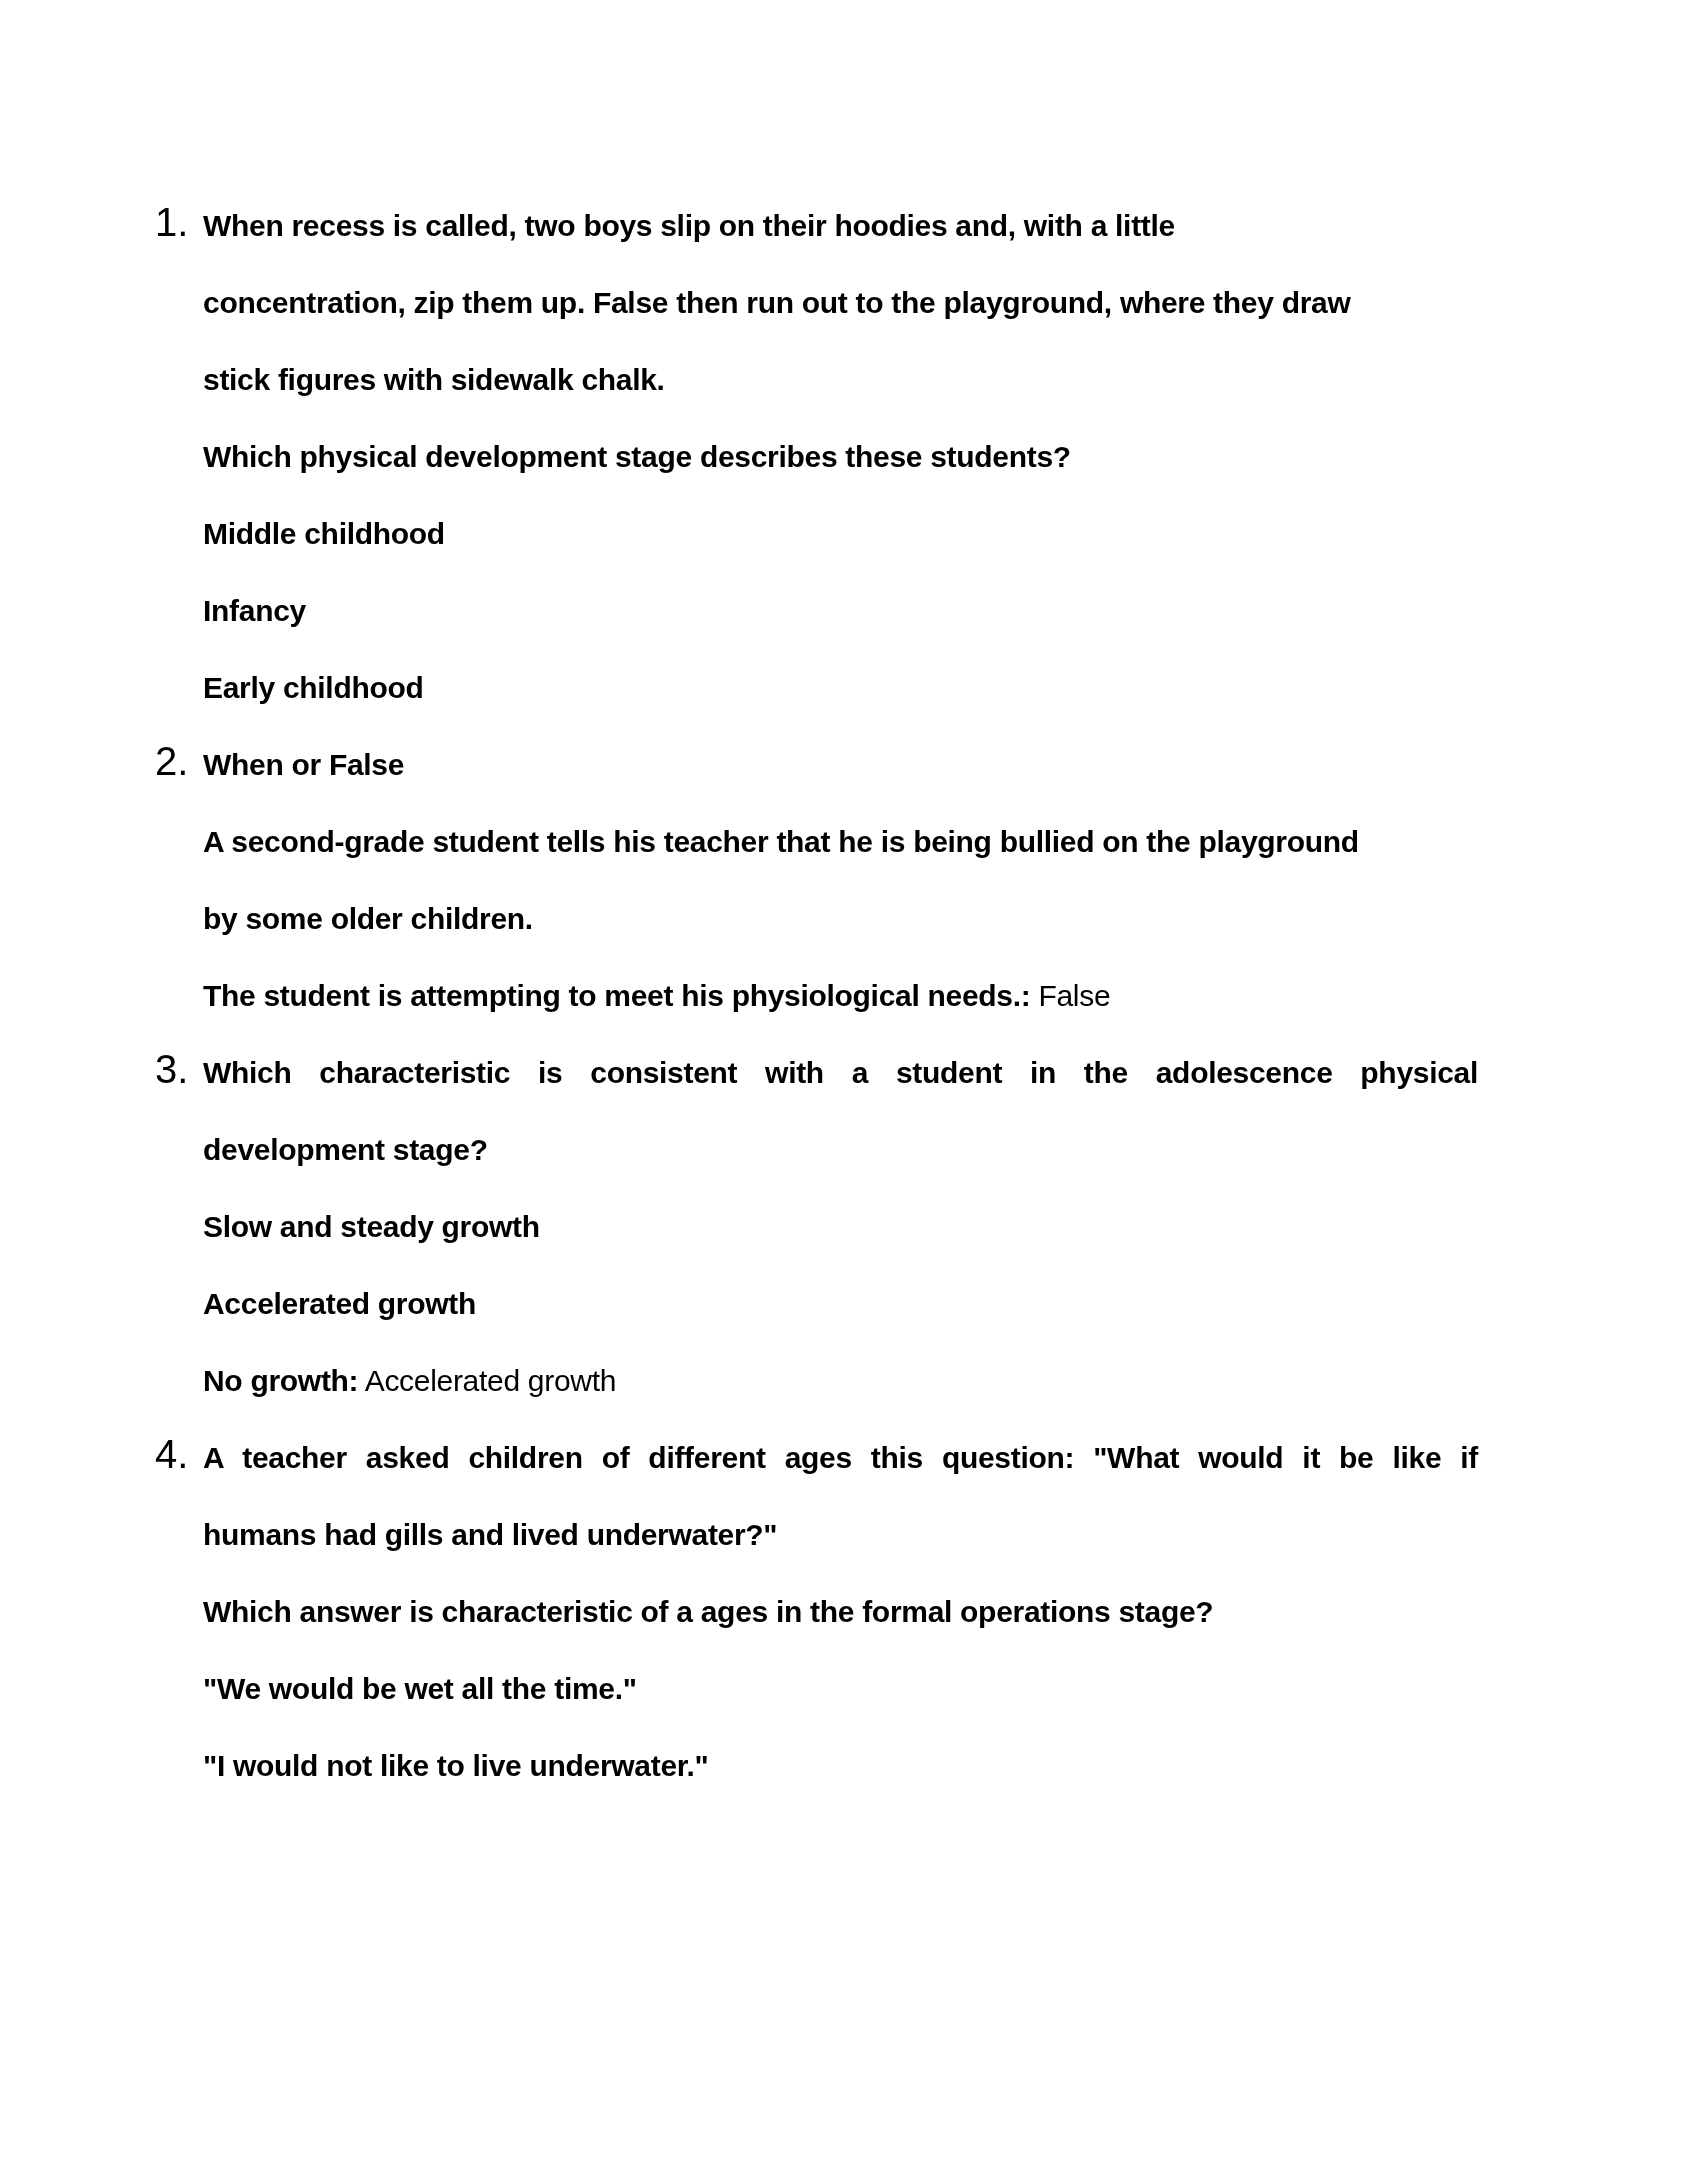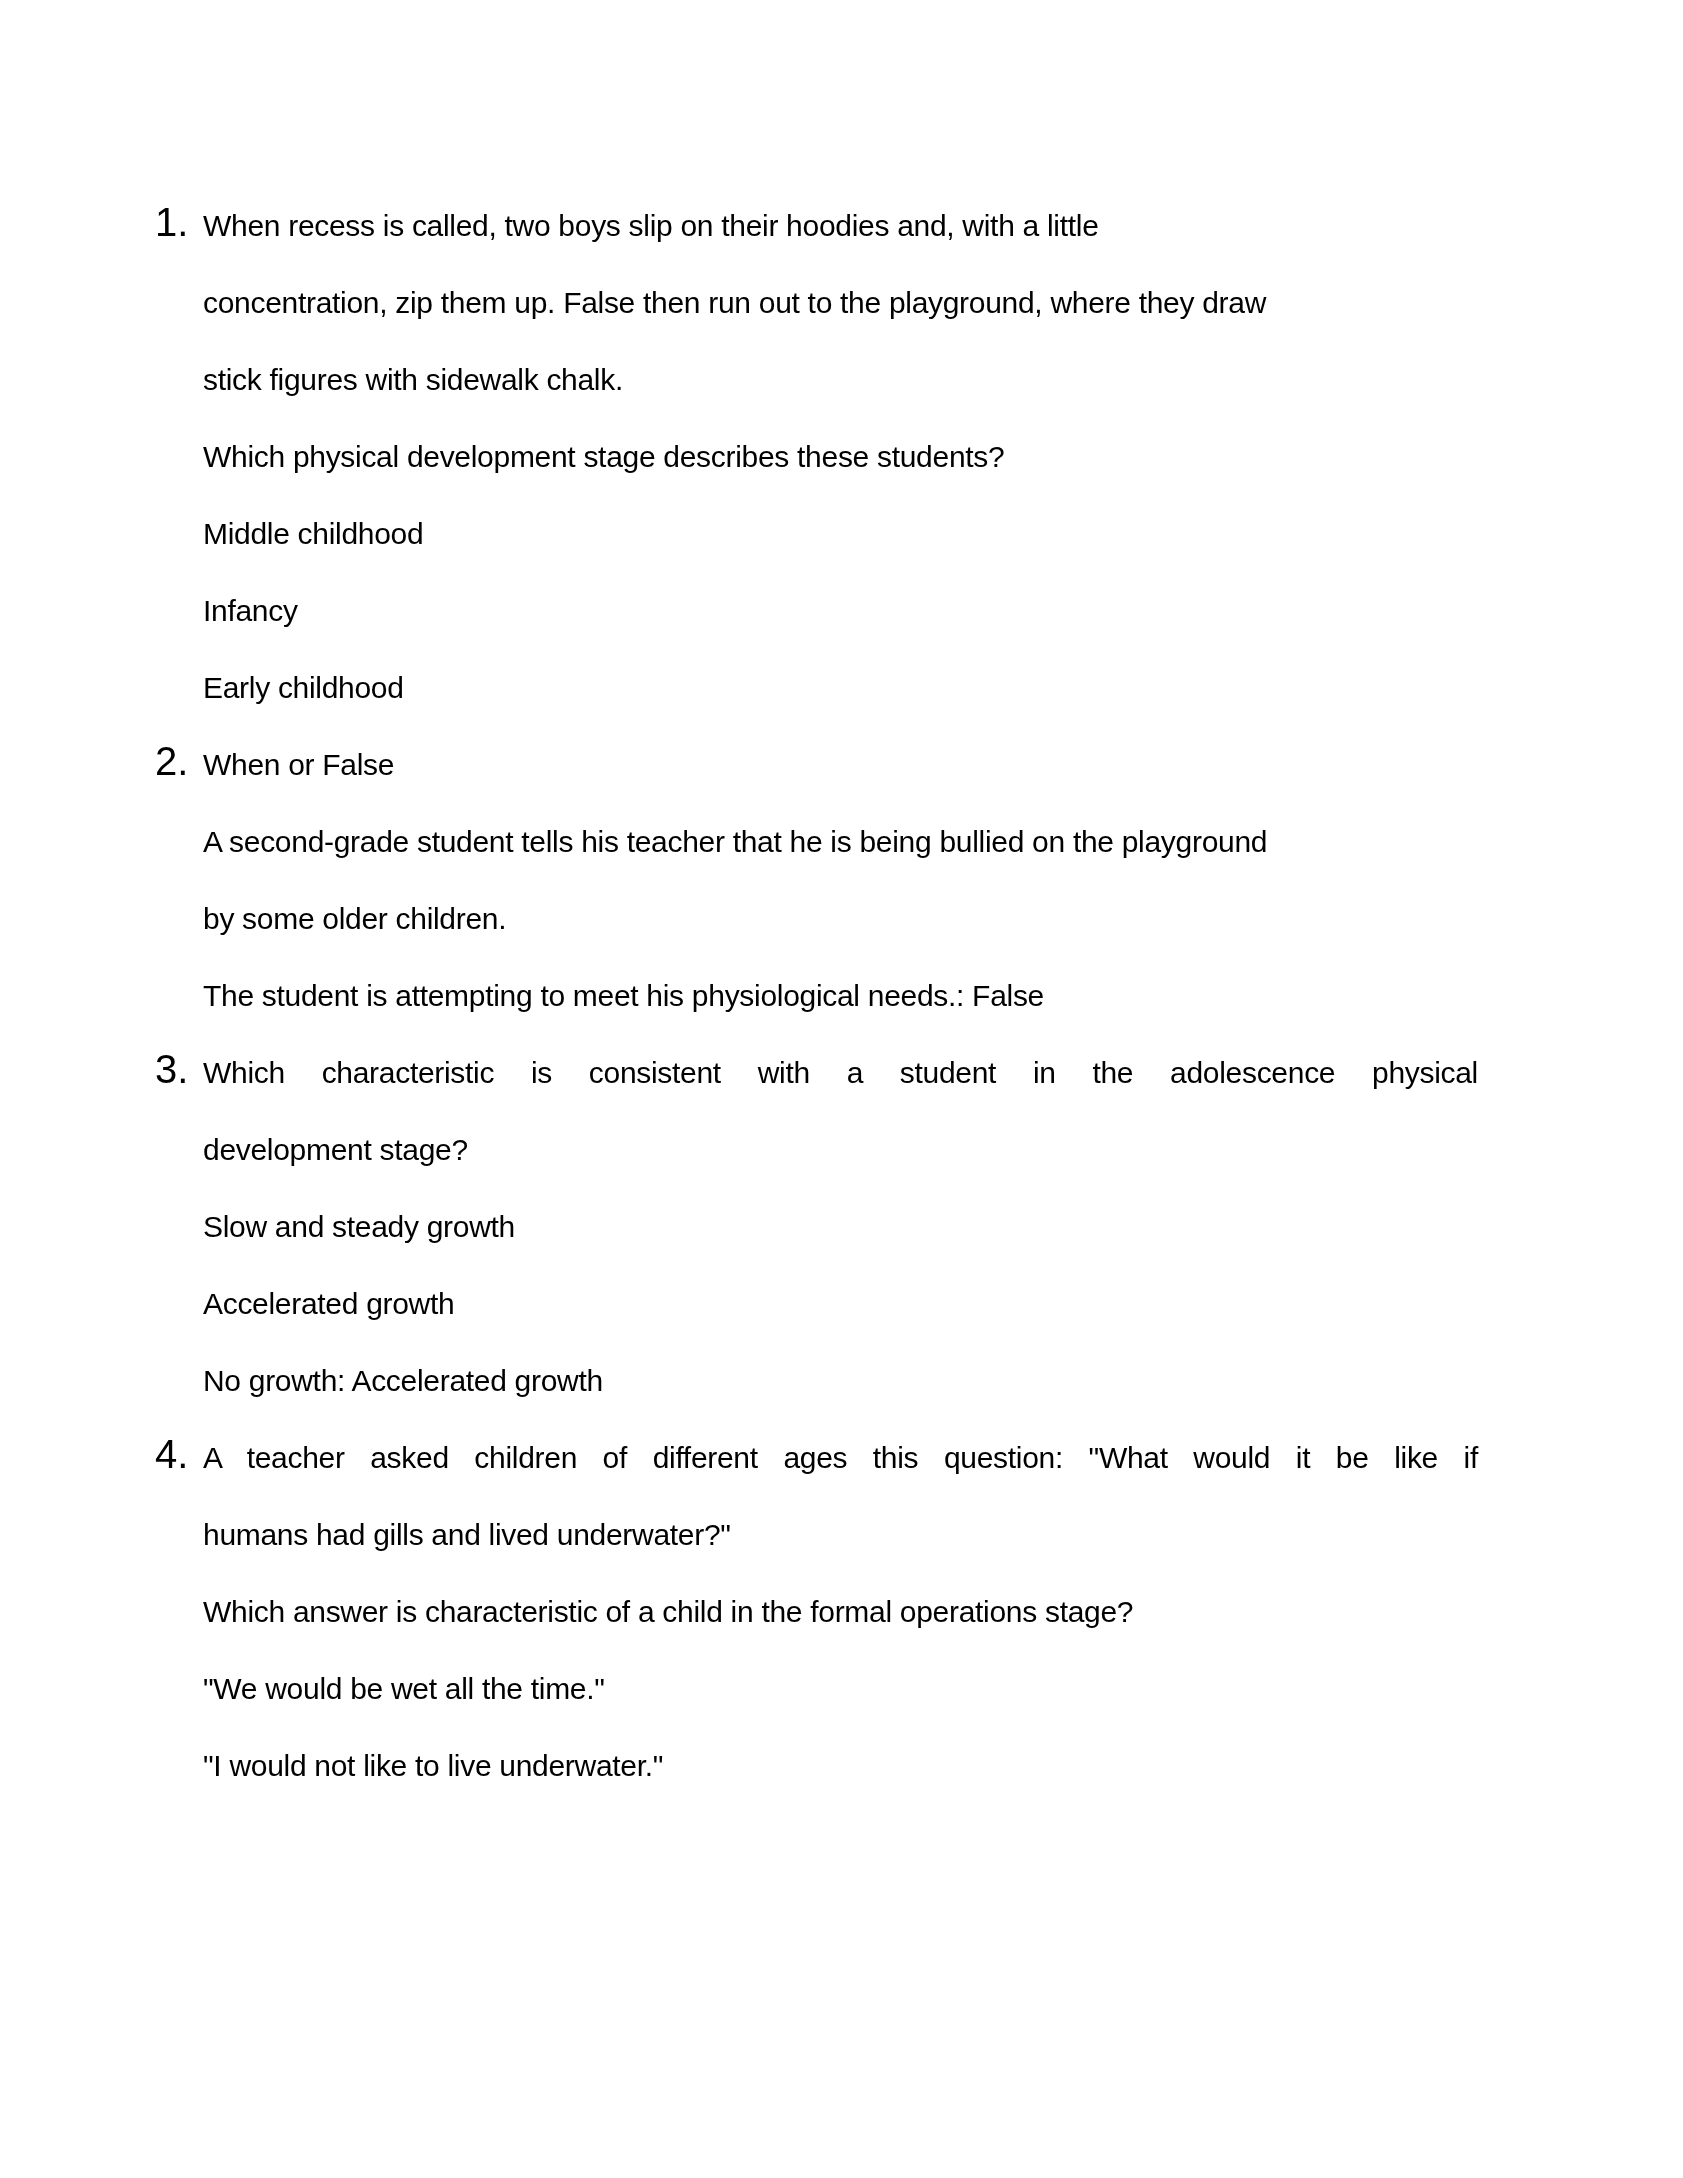--- a/index.html
+++ b/index.html
@@ -34,21 +34,21 @@
   .qnum {
     position: absolute;
     left: -48px;
     top: -3px;
     height: 77px;
     line-height: 77px;
     font-size: 40px;
     font-weight: 400;
     letter-spacing: 0;
   }
-  .b { font-weight: 400; }
+  .b { font-weight: 700; }
   .r { font-weight: 400; }
 </style>
 </head>
 <body>
 
 <div class="page">
   <div class="content">
 
     <div class="question">
       <div class="line">
@@ -87,20 +87,20 @@
         <span class="b">No growth:</span><span class="r"> Accelerated growth</span>
       </div>
     </div>
 
     <div class="question">
       <div class="line justify">
         <span class="qnum">4.</span>
         <span class="b">A teacher asked children of different ages this question: "What would it be like if</span>
       </div>
       <div class="line"><span class="b">humans had gills and lived underwater?"</span></div>
-      <div class="line"><span class="b">Which answer is characteristic of a child in the formal operations stage?</span></div>
+      <div class="line"><span class="b">Which answer is characteristic of a ages in the formal operations stage?</span></div>
       <div class="line"><span class="b">"We would be wet all the time."</span></div>
       <div class="line"><span class="b">"I would not like to live underwater."</span></div>
     </div>
 
   </div>
 </div>
 
 
 </body></html>

